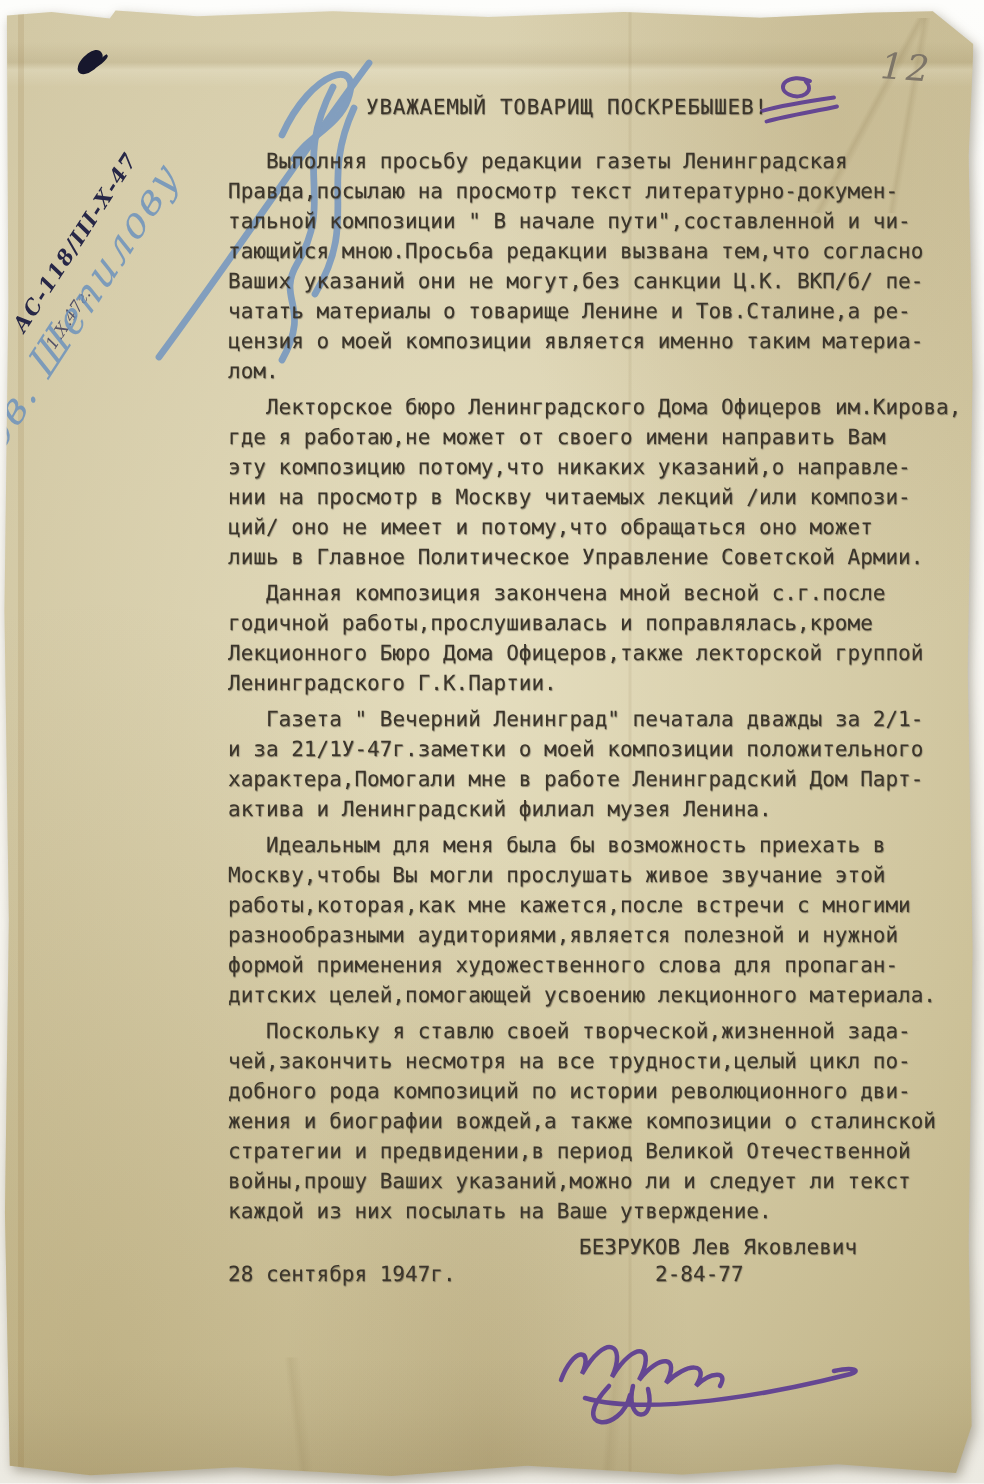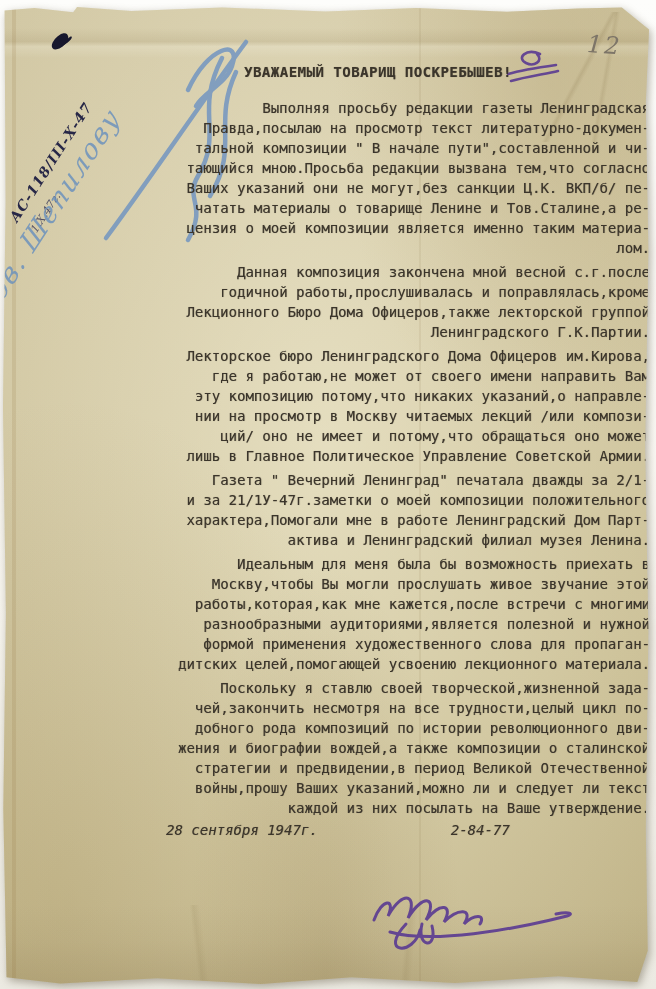--- a/index.html
+++ b/index.html
@@ -33,25 +33,25 @@
                linear-gradient(100deg,transparent 70%,rgba(120,100,58,.14) 71.5%,transparent 73.5%);}
   .crease-bottom{left:0;bottom:0;width:100%;height:80px;
     background:linear-gradient(to top,rgba(118,98,58,.18),rgba(118,98,58,.05) 55%,transparent),
                linear-gradient(83deg,transparent 30%,rgba(120,100,58,.10) 30.6%,transparent 31.6%),
                linear-gradient(95deg,transparent 62%,rgba(120,100,58,.10) 62.6%,transparent 63.6%);}
   .edge-left{left:10px;top:0;bottom:0;width:4px;background:rgba(146,114,58,.28);opacity:.55;}
   .fold-v{left:417px;top:0;bottom:0;width:2px;background:rgba(120,100,60,.09);}
 
   .letter{position:absolute;left:150px;top:56px;width:498px;color:#3b352b;
     font-size:14px;line-height:20px;text-shadow:.4px .4px .7px rgba(55,48,36,.55);}
-  .title{font-weight:bold;letter-spacing:.5px;margin:0 16px 16px 92px;font-size:14px;}
-  .para{margin:0 0 4px 0;white-space:pre-wrap;text-align:right;}
+  .title{font-weight:normal;letter-spacing:.5px;margin:0 16px 16px 92px;font-size:14px;}
+  .para{margin:0 0 4px 0;white-space:pre-wrap;}
   .sig-name{margin-left:234px;}
   .sig-address{margin:2px 0 0 12px;line-height:17px;}
-  .sig-row{margin-left:14px;line-height:17px;font-style:italic;}
+  .sig-row{line-height:17px;}
   .sig-phone{margin-left:133px;}
 
   .hand{position:absolute;font-family:"DejaVu Serif",serif;font-style:italic;transform-origin:0 0;white-space:nowrap;}
   .registry{left:4px;top:210px;font-size:14px;font-weight:bold;letter-spacing:1px;color:#272747;
     transform:rotate(-57deg);}
   .registry-date{left:26px;top:222px;font-size:11px;color:#3c3c5c;opacity:.85;transform:rotate(-57deg);}
   .blue-note{left:-30px;top:296px;font-size:27px;color:#6d92bd;opacity:.85;letter-spacing:2px;
     transform:rotate(-57deg) skewX(-8deg);}
   .page-num{left:586px;top:24px;font-size:24px;color:#7d7568;transform:rotate(4deg);letter-spacing:2px;}
   .ink-blob{position:absolute;left:48px;top:30px;width:20px;height:11px;background:#17172d;
@@ -98,47 +98,48 @@
       <div class="letter">
         <div class="title">УВАЖАЕМЫЙ ТОВАРИЩ ПОСКРЕБЫШЕВ!</div>
         <p class="para">   Выполняя просьбу редакции газеты Ленинградская
 Правда,посылаю на просмотр текст литературно-докумен-
 тальной композиции " В начале пути",составленной и чи-
 тающийся мною.Просьба редакции вызвана тем,что согласно
 Ваших указаний они не могут,без санкции Ц.К. ВКП/б/ пе-
 чатать материалы о товарище Ленине и Тов.Сталине,а ре-
 цензия о моей композиции является именно таким материа-
 лом.</p>
-        <p class="para">   Данная композиция закончена мной весной с.г.после
-годичной работы,прослушивалась и поправлялась,кроме
-Лекционного Бюро Дома Офицеров,также лекторской группой
-Ленинградского Г.К.Партии.</p>
         <p class="para">   Лекторское бюро Ленинградского Дома Офицеров им.Кирова,
 где я работаю,не может от своего имени направить Вам
 эту композицию потому,что никаких указаний,о направле-
 нии на просмотр в Москву читаемых лекций /или компози-
 ций/ оно не имеет и потому,что обращаться оно может
 лишь в Главное Политическое Управление Советской Армии.</p>
+        <p class="para">   Данная композиция закончена мной весной с.г.после
+годичной работы,прослушивалась и поправлялась,кроме
+Лекционного Бюро Дома Офицеров,также лекторской группой
+Ленинградского Г.К.Партии.</p>
         <p class="para">   Газета " Вечерний Ленинград" печатала дважды за 2/1-
 и за 21/1У-47г.заметки о моей композиции положительного
 характера,Помогали мне в работе Ленинградский Дом Парт-
 актива и Ленинградский филиал музея Ленина.</p>
         <p class="para">   Идеальным для меня была бы возможность приехать в
 Москву,чтобы Вы могли прослушать живое звучание этой
 работы,которая,как мне кажется,после встречи с многими
 разнообразными аудиториями,является полезной и нужной
 формой применения художественного слова для пропаган-
 дитских целей,помогающей усвоению лекционного материала.</p>
         <p class="para">   Поскольку я ставлю своей творческой,жизненной зада-
 чей,закончить несмотря на все трудности,целый цикл по-
 добного рода композиций по истории революционного дви-
 жения и биографии вождей,а также композиции о сталинской
 стратегии и предвидении,в период Великой Отечественной
 войны,прошу Ваших указаний,можно ли и следует ли текст
 каждой из них посылать на Ваше утверждение.</p>
+        <div class="sig-name">БЕЗРУКОВ Лев Яковлевич</div>
         <div class="sig-row">
           <span>28 сентября 1947г.</span><span class="sig-phone">2-84-77</span>
         </div>
       </div>
 
       <svg style="left:360px;top:862px" width="225" height="95" viewBox="0 0 225 95">
         <g fill="none" stroke="#5a3a92" stroke-width="3" stroke-linecap="round" opacity="0.9">
           <path d="M12 52 C20 30 34 30 26 48 C42 20 56 28 46 50 C62 24 76 30 64 52 C78 34 92 36 82 54 C96 40 112 40 102 56 C112 46 124 46 118 56"></path>
           <path d="M60 56 C54 80 76 82 70 58"></path>
           <path d="M44 56 C16 86 52 88 58 62"></path>

